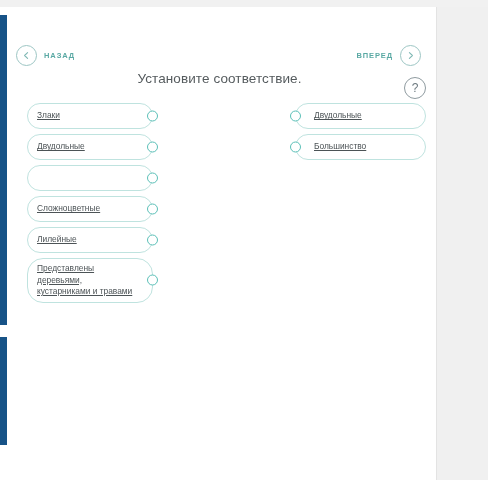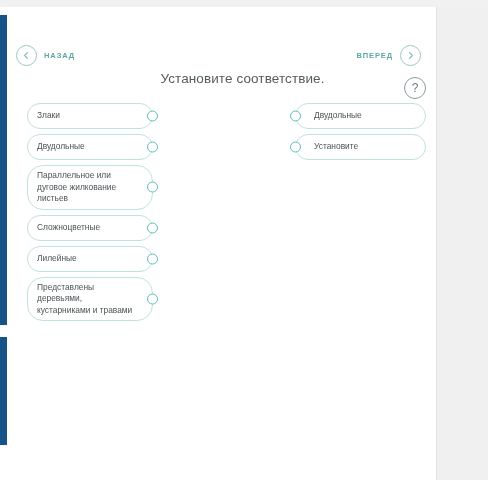--- a/index.html
+++ b/index.html
@@ -87,28 +87,27 @@
     font-size: 7.5px;
     letter-spacing: 0.9px;
     color: #5aa9a4;
     font-weight: bold;
     white-space: nowrap;
   }
 
   
   #page-title {
     position: absolute;
-    left: 8px;
+    left: 1px;
     top: 64px;
     width: 437px;
     text-align: center;
     font-size: 13.5px;
     color: #555b5e;
     letter-spacing: 0.1px;
-    padding-left: 16px;
   }
 
   
   #help-button {
     position: absolute;
     left: 404px;
     top: 70px;
     width: 22px; height: 22px;
     border-radius: 50%;
     border: 1px solid #8f9ba0;
@@ -142,20 +141,21 @@
     align-items: center;
     cursor: pointer;
   }
   #left-column  .match-item { margin-bottom: 5px; padding: 4px 18px 4px 9px; }
   #right-column .match-item { margin-bottom: 5px; padding: 4px 9px 4px 18px; }
 
   .match-item .label {
     font-size: 8.4px;
     line-height: 11.5px;
     color: #4c5356;
+    text-decoration: underline;
   }
 
   
   .knob {
     position: absolute;
     width: 11px; height: 11px;
     border-radius: 50%;
     border: 1.3px solid #5bc0b8;
     background: #ffffff;
     box-sizing: border-box;
@@ -213,21 +213,20 @@
         <span class="label">Злаки</span>
         <span class="knob knob-right"></span>
       </div>
 
       <div class="match-item">
         <span class="label">Двудольные</span>
         <span class="knob knob-right"></span>
       </div>
 
       <div class="match-item">
-        <span class="label">Параллельное или дуговое жилкование листьев</span>
         <span class="knob knob-right"></span>
       </div>
 
       <div class="match-item">
         <span class="label">Сложноцветные</span>
         <span class="knob knob-right"></span>
       </div>
 
 
       <div class="match-item">
@@ -247,20 +246,20 @@
 
     <div class="column" id="right-column">
 
       <div class="match-item">
         <span class="knob knob-left"></span>
         <span class="label">Двудольные</span>
       </div>
 
       <div class="match-item">
         <span class="knob knob-left"></span>
-        <span class="label">Установите</span>
+        <span class="label">Большинство</span>
       </div>
 
     </div>
 
   </div>
 
 </div>
 
 </body></html>

